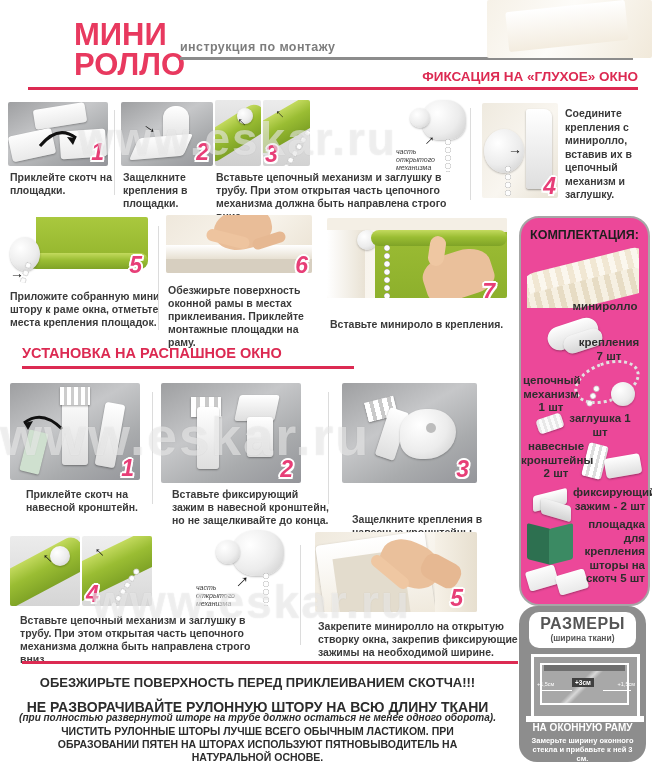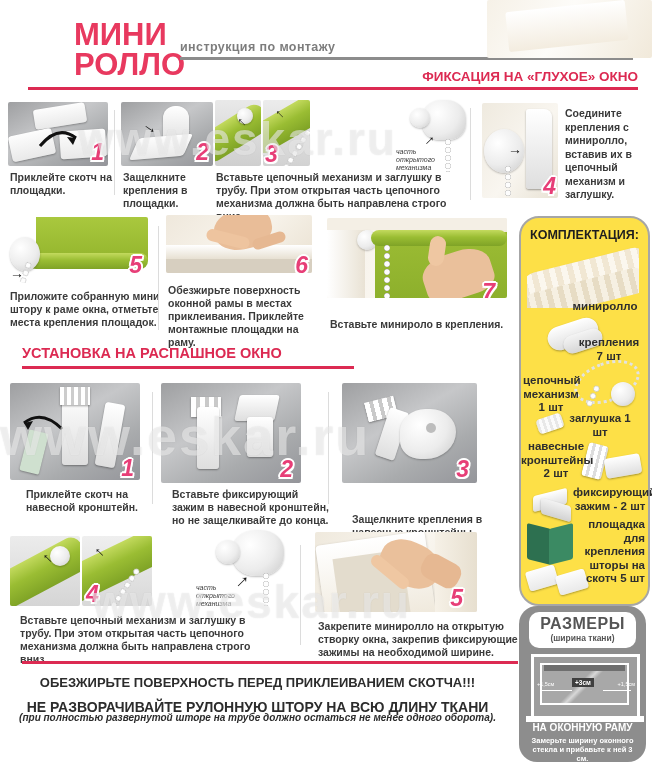--- a/index.html
+++ b/index.html
@@ -123,21 +123,21 @@
     <div class="mechblob" style="left:30px;top:12px;width:20px;height:20px;"></div>
     <div class="abs" style="left:48px;top:14px;width:132px;height:66px;background:linear-gradient(#9cbc34,#8db02c);"></div>
     <div class="tube" style="left:44px;top:12px;width:136px;height:16px;"></div>
     <div class="chainV" style="left:56px;top:26px;height:54px;"></div>
     <div class="abs" style="left:96px;top:34px;width:70px;height:46px;background:#eac09b;border-radius:40% 40% 30% 30%;transform:rotate(-18deg);"></div>
     <div class="abs" style="left:102px;top:18px;width:16px;height:30px;background:#efc7a2;border-radius:8px;transform:rotate(8deg);"></div>
     <span class="num" style="right:12px;bottom:-8px;">7</span>
   </div>
   <div class="cap" style="left:330px;top:318px;width:200px;">Вставьте минироло в крепления.</div>
 
-  <div class="abs" style="left:519px;top:216px;width:127px;height:386px;border:2px solid #a6a6a6;border-radius:20px;background:#fde047;">
+  <div class="abs" style="left:519px;top:216px;width:127px;height:386px;border:2px solid #a6a6a6;border-radius:20px;background:#ec4899;">
     <div class="abs" style="left:0;top:10px;width:127px;text-align:center;font-size:12.5px;font-weight:bold;color:#1e1e1e;">КОМПЛЕКТАЦИЯ:</div>
 
     <div class="abs" style="left:6px;top:28px;width:112px;height:62px;overflow:hidden;">
       <div class="abs" style="left:-6px;top:14px;width:130px;height:30px;border-radius:15px;transform:rotate(-14deg);
            background:repeating-linear-gradient(90deg,#f1e7d3 0 6px,#fbf7ee 6px 12px);box-shadow:0 2px 3px rgba(0,0,0,.25);"></div>
       <div class="abs" style="left:-4px;top:34px;width:126px;height:26px;border-radius:13px;transform:rotate(-14deg);
            background:repeating-linear-gradient(90deg,#e7dcc4 0 6px,#f6f0e2 6px 12px);"></div>
     </div>
     <div class="kitlbl" style="left:44px;top:82px;width:80px;">миниролло</div>
 
@@ -246,20 +246,21 @@
     <div class="abs" style="left:52px;top:34px;width:46px;height:12px;background:#efc7a2;border-radius:8px;transform:rotate(40deg);"></div>
     <div class="abs" style="left:106px;top:26px;width:40px;height:26px;background:#e6b892;border-radius:10px;transform:rotate(28deg);"></div>
     <span class="num" style="right:14px;bottom:0;">5</span>
   </div>
   <div class="cap" style="left:318px;top:620px;width:205px;">Закрепите миниролло на открытую створку окна, закрепив фиксирующие зажимы на необходимой ширине.</div>
 
   <div class="redline" style="left:22px;top:661px;width:496px;height:2.5px;"></div>
   <div class="warn" style="top:675px;font-size:13px;">ОБЕЗЖИРЬТЕ ПОВЕРХНОСТЬ ПЕРЕД ПРИКЛЕИВАНИЕМ СКОТЧА!!!</div>
   <div class="warn" style="top:699px;font-size:14px;">НЕ РАЗВОРАЧИВАЙТЕ РУЛОННУЮ ШТОРУ НА ВСЮ ДЛИНУ ТКАНИ</div>
   <div class="warn" style="top:712px;font-size:10px;font-style:italic;font-weight:bold;">(при полностью развернутой шторе на трубе должно остаться не менее одного оборота).</div>
+  <div class="warn" style="top:725px;left:20px;width:475px;font-size:10.5px;line-height:13px;">ЧИСТИТЬ РУЛОННЫЕ ШТОРЫ ЛУЧШЕ ВСЕГО ОБЫЧНЫМ ЛАСТИКОМ. ПРИ ОБРАЗОВАНИИ ПЯТЕН НА ШТОРАХ ИСПОЛЬЗУЮТ ПЯТНОВЫВОДИТЕЛЬ НА НАТУРАЛЬНОЙ ОСНОВЕ.</div>
 
   <div class="abs" style="left:519px;top:606px;width:127px;height:156px;background:#8d8d8d;border-radius:18px;">
     <div class="abs" style="left:10px;top:6px;width:107px;height:36px;background:#fff;border-radius:10px;text-align:center;">
       <div style="font-size:16px;font-weight:bold;color:#555;margin-top:3px;letter-spacing:.5px;">РАЗМЕРЫ</div>
       <div style="font-size:8.5px;font-weight:bold;color:#555;">(ширина ткани)</div>
     </div>
 
     <div class="abs" style="left:12px;top:48px;width:103px;height:62px;border:3px solid #fff;background:#9d9d9d;">
       <div class="abs" style="left:6px;top:6px;width:85px;height:38px;border:2px solid #fff;background:linear-gradient(135deg,#a8a8a8 45%,#d8d8d8 50%,#a8a8a8 55%);"></div>
       <div class="abs" style="left:10px;top:8px;width:81px;height:6px;background:#6f6f6f;"></div>

